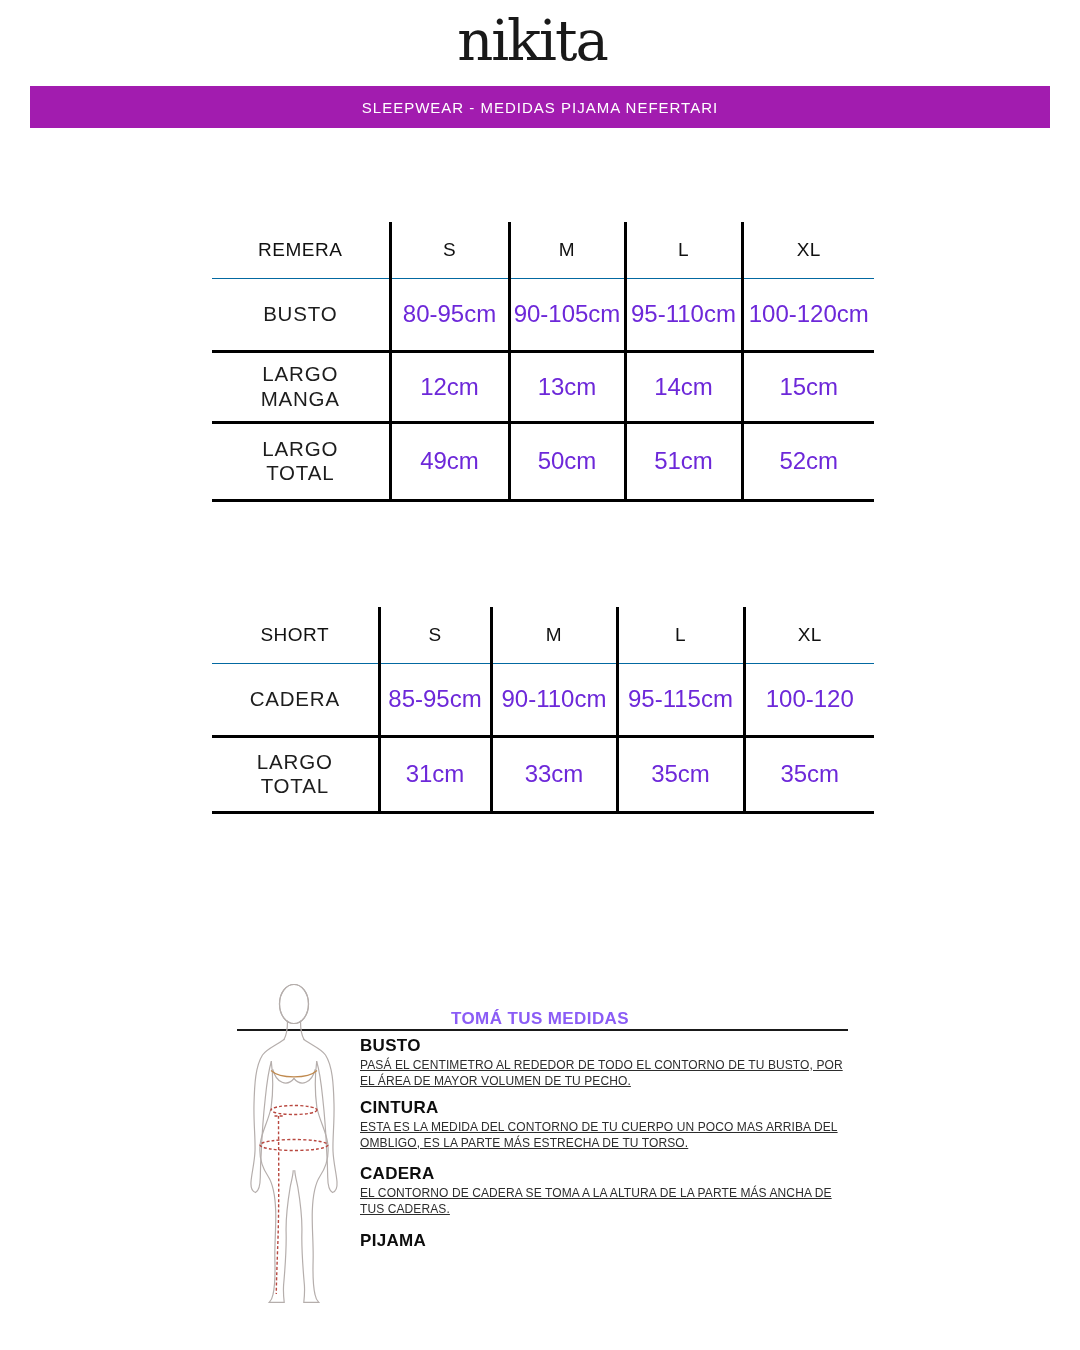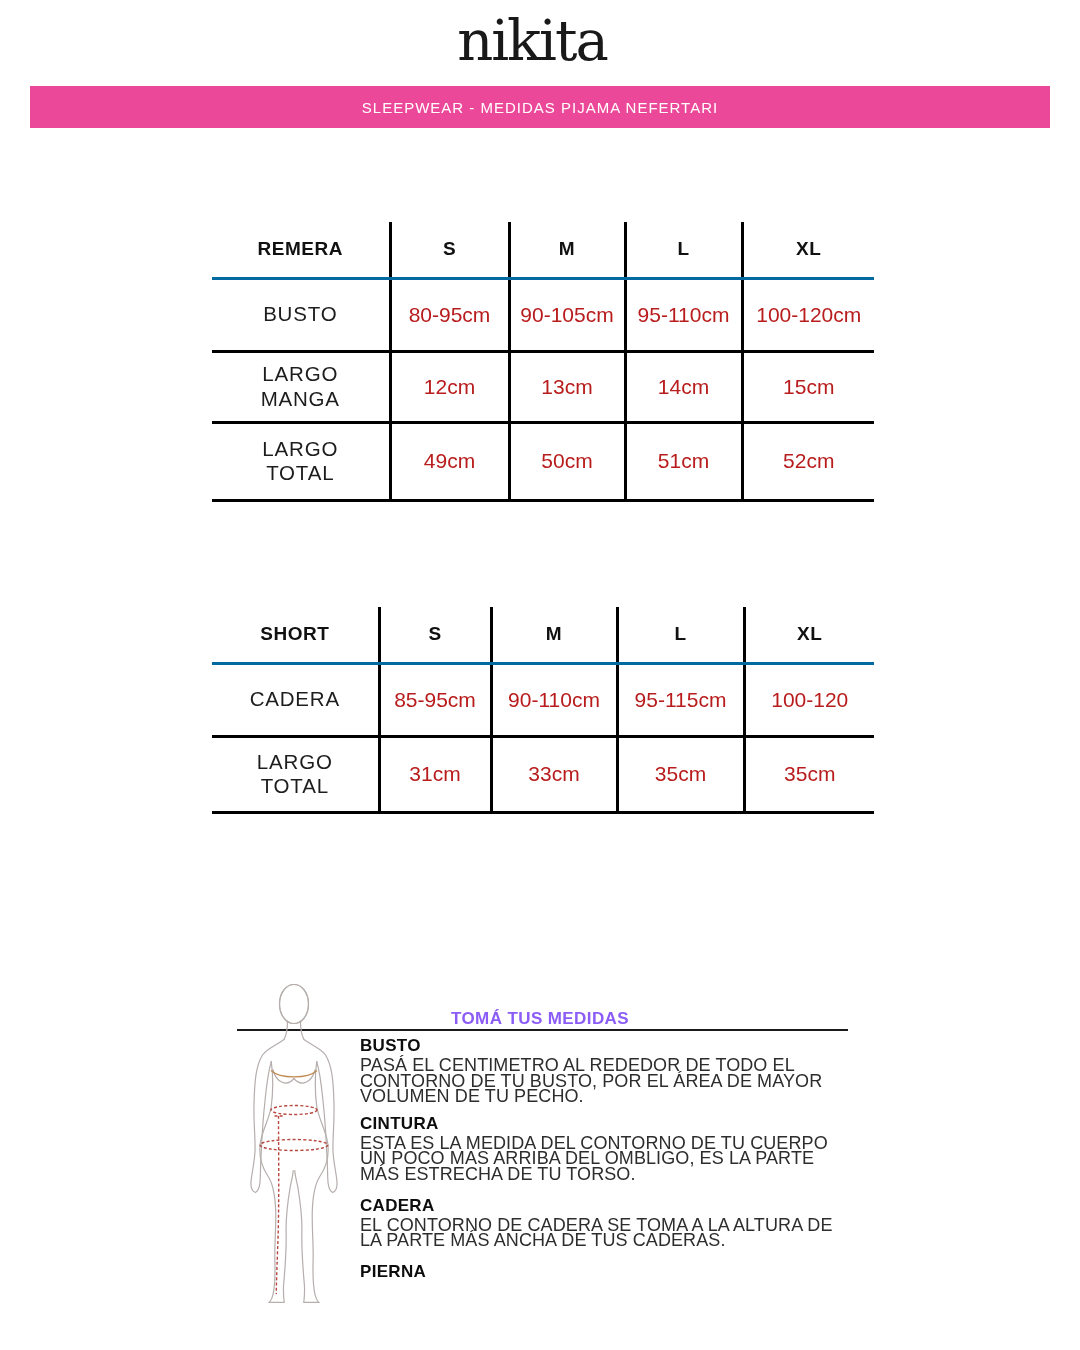--- a/index.html
+++ b/index.html
@@ -15,46 +15,46 @@
   .logo {
     position:absolute; left:0; right:16px; top:8px;
     text-align:center;
     font-family:"DejaVu Serif", serif;
     font-size:56px; letter-spacing:-2px;
     color:#191919;
   }
   .banner {
     position:absolute; left:30px; top:86px;
     width:1020px; height:42px;
-    background:#ec4899;
+    background:#a21caf;
     display:flex; align-items:center; justify-content:center;
   }
   .banner span {
     color:#ffffff; font-size:15px; letter-spacing:1px; font-weight:400;
   }
 
   
   .size-table {
     position:absolute;
     border-collapse:collapse;
     table-layout:fixed;
   }
   .size-table th, .size-table td {
     padding:0; text-align:center; vertical-align:middle;
   }
   .size-table th {
-    font-size:19px; font-weight:700; color:#111;
+    font-size:19px; font-weight:400; color:#111;
     letter-spacing:.5px;
-    border-bottom:3px solid #0369a1;
+    border-bottom:1px solid #0369a1;
   }
   .size-table th + th, .size-table td + td {
     border-left:3px solid #000;
   }
   .size-table td {
-    font-size:21px; font-weight:400; color:#b91c1c;
+    font-size:24px; font-weight:400; color:#6d28d9;
     border-bottom:3px solid #000;
   }
   .size-table td.lbl { font-size:20.5px; color:#1d1d1d; letter-spacing:.8px; }
   .size-table td.lbl span { display:inline-block; max-width:132px; line-height:1.18; }
 
   #table-remera { left:212px; top:222px; width:662px; }
   #table-remera tr.head  { height:56px; }
   #table-remera tr.row-1 { height:73px; }
   #table-remera tr.row-2 { height:71px; }
   #table-remera tr.row-3 { height:78px; }
@@ -78,22 +78,22 @@
   .guide-text {
     position:absolute; left:360px; top:1036px; width:487px;
   }
   .guide-text h3 {
     margin:9px 0 2px; font-size:17px; font-weight:700;
     letter-spacing:.3px; color:#0d0d0d;
   }
   .guide-text h3.first { margin-top:0; }
   .guide-text h3.mt-lg { margin-top:13px; }
   .guide-text p {
-    margin:0; font-size:18px; line-height:15.6px;
-    color:#2d2d2d; letter-spacing:.1px;
+    margin:0; font-size:12px; line-height:15.6px;
+    color:#2d2d2d; letter-spacing:.1px;text-decoration:underline;
   }
 
   .figure-svg {
     position:absolute; left:230px; top:977px;
     width:130px; height:330px;
   }
 </style>
 </head>
 <body>
 
@@ -199,14 +199,14 @@
   </g>
 </svg>
 
 <div class="guide-text">
   <h3 class="first">BUSTO</h3>
   <p>PASÁ EL CENTIMETRO AL REDEDOR DE TODO EL CONTORNO DE TU BUSTO, POR EL ÁREA DE MAYOR VOLUMEN DE TU PECHO.</p>
   <h3>CINTURA</h3>
   <p>ESTA ES LA MEDIDA DEL CONTORNO DE TU CUERPO UN POCO MAS ARRIBA DEL OMBLIGO, ES LA PARTE MÁS ESTRECHA DE TU TORSO.</p>
   <h3 class="mt-lg">CADERA</h3>
   <p>EL CONTORNO DE CADERA SE TOMA A LA ALTURA DE LA PARTE MÁS ANCHA DE TUS CADERAS.</p>
-  <h3 class="mt-lg">PIERNA</h3>
+  <h3 class="mt-lg">PIJAMA</h3>
 </div>
 
 </body></html>

